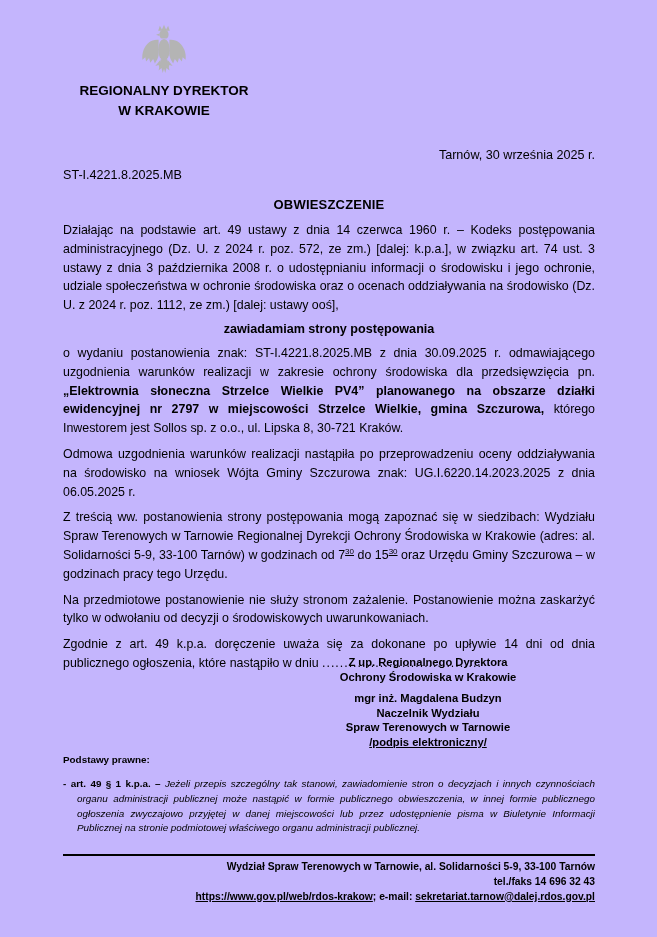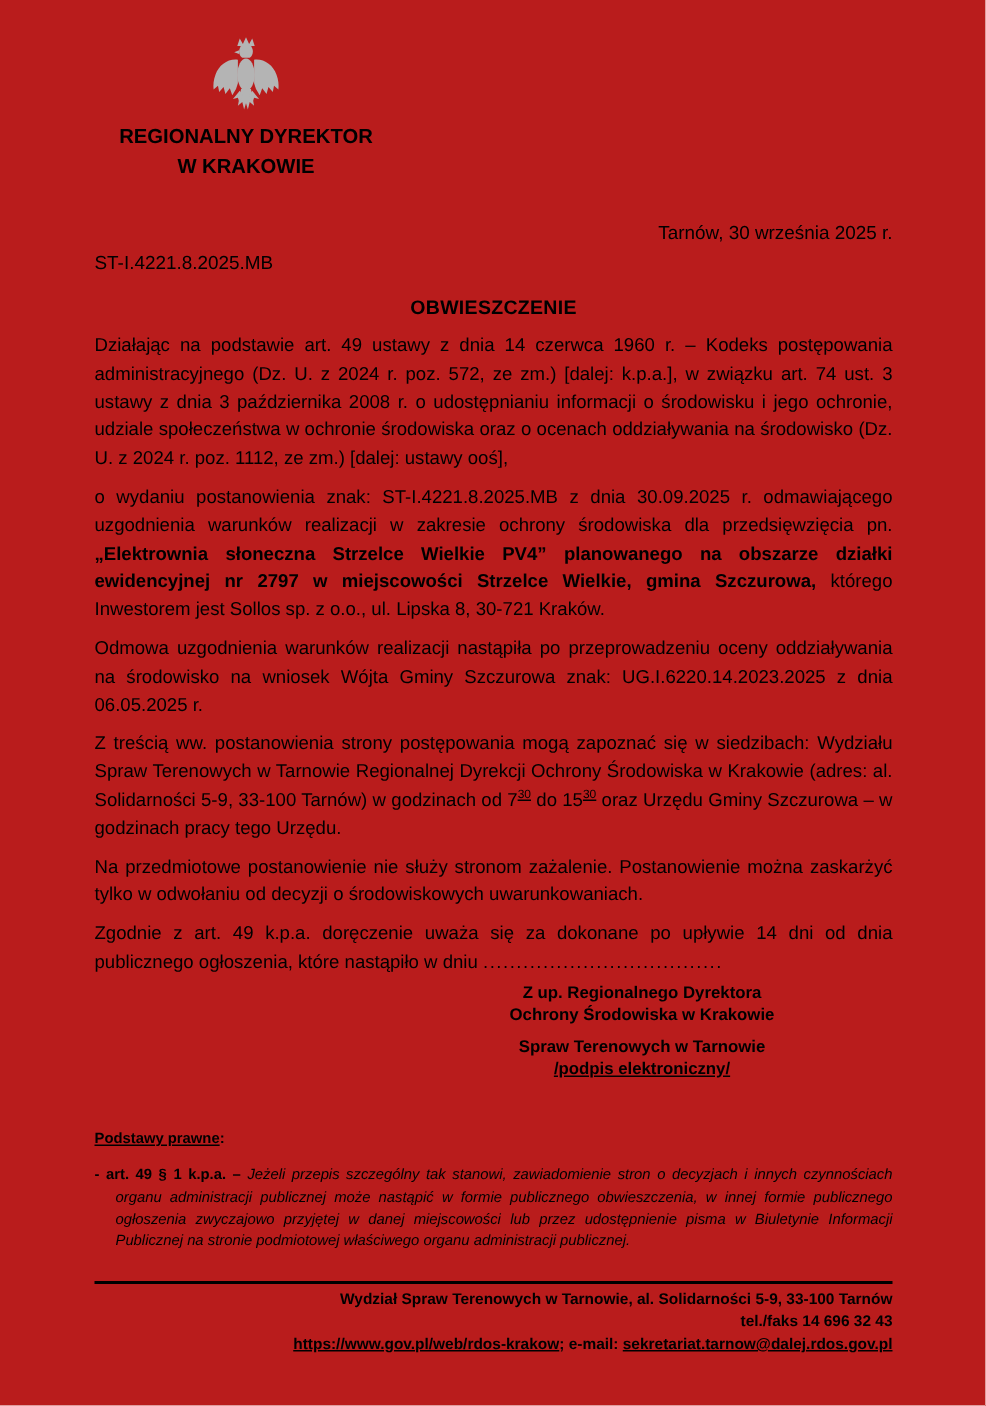--- a/index.html
+++ b/index.html
@@ -1,17 +1,17 @@
 <!DOCTYPE html>
 <html><head>
 <meta charset="utf-8">
 <style>
   html,body { margin:0; padding:0; background:#ffffff; }
   .page {
-    position:relative; width:657px; height:937px; background:#b91c1c;
+    position:relative; width:657px; height:937px; background:#c4b5fd;
     color:#000; font-family:"Liberation Sans", sans-serif; overflow:hidden;
   }
   
   .letterhead { position:absolute; top:24px; left:63px; width:202px; text-align:center; }
   .emblem { margin:0 auto 3px; width:46px; height:54px; }
   .org-line { font-weight:bold; font-size:13.5px; line-height:20px; white-space:nowrap; }
   
   .dateline { position:absolute; top:148px; right:62px; font-size:12.6px; }
   .reference { position:absolute; top:168px; left:63px; font-size:12.6px; }
   
@@ -25,21 +25,21 @@
   
   .signature {
     position:absolute; top:655px; left:298px; width:260px; text-align:center;
     font-weight:bold; font-size:11.2px; line-height:14.6px;
   }
   .sig-gap { height:7px; }
   .esig { text-decoration:underline; }
   
   .legal { position:absolute; top:754px; left:63px; width:532px; font-size:9.9px; }
   .legal-heading { font-weight:bold; margin-bottom:12px; }
-  .legal-heading .uh { text-decoration:underline; }
+  .legal-heading .uh { }
   .legal-item { padding-left:14px; text-indent:-14px; text-align:justify; line-height:14.8px; }
   .legal-item .lref { font-weight:bold; font-style:normal; }
   .legal-item .ltxt { font-style:italic; }
   .legal-item .lmark { font-weight:bold; }
   
   .footer {
     position:absolute; top:854px; left:63px; width:532px; text-align:right;
     font-weight:bold; font-size:10.3px; line-height:14.8px;
     border-top:2px solid #000; padding-top:4px;
   }
@@ -71,36 +71,39 @@
   </header>
 
   <div class="dateline">Tarnów, 30 września 2025 r.</div>
   <div class="reference">ST-I.4221.8.2025.MB</div>
 
   <main class="main">
     <h1 class="doc-title">OBWIESZCZENIE</h1>
 
     <p class="para">Działając na podstawie art. 49 ustawy z dnia 14 czerwca 1960 r. – Kodeks postępowania administracyjnego (Dz. U. z 2024 r. poz. 572, ze zm.) [dalej: k.p.a.], w związku art. 74 ust. 3 ustawy z dnia 3 października 2008 r. o udostępnianiu informacji o środowisku i jego ochronie, udziale społeczeństwa w ochronie środowiska oraz o ocenach oddziaływania na środowisko (Dz. U. z 2024 r. poz. 1112, ze zm.) [dalej: ustawy ooś],</p>
 
+    <p class="center-heading">zawiadamiam strony postępowania</p>
 
     <p class="para"><span>o wydaniu postanowienia znak: ST-I.4221.8.2025.MB z dnia 30.09.2025 r. odmawiającego uzgodnienia warunków realizacji w zakresie ochrony środowiska dla przedsięwzięcia pn. </span><strong>„Elektrownia słoneczna Strzelce Wielkie PV4” planowanego na obszarze działki ewidencyjnej nr 2797 w miejscowości Strzelce Wielkie, gmina Szczurowa,</strong><span> którego Inwestorem jest Sollos sp. z o.o., ul. Lipska 8, 30-721 Kraków.</span></p>
 
     <p class="para">Odmowa uzgodnienia warunków realizacji nastąpiła po przeprowadzeniu oceny oddziaływania na środowisko na wniosek Wójta Gminy Szczurowa znak: UG.I.6220.14.2023.2025 z dnia 06.05.2025 r.</p>
 
     <p class="para"><span>Z treścią ww. postanowienia strony postępowania mogą zapoznać się w siedzibach: Wydziału Spraw Terenowych w Tarnowie Regionalnej Dyrekcji Ochrony Środowiska w Krakowie (adres: al. Solidarności 5-9, 33-100 Tarnów) w godzinach od 7</span><span class="supu">30</span><span> do 15</span><span class="supu">30</span><span> oraz Urzędu Gminy Szczurowa – w godzinach pracy tego Urzędu.</span></p>
 
     <p class="para">Na przedmiotowe postanowienie nie służy stronom zażalenie. Postanowienie można zaskarżyć tylko w odwołaniu od decyzji o środowiskowych uwarunkowaniach.</p>
 
     <p class="para"><span>Zgodnie z art. 49 k.p.a. doręczenie uważa się za dokonane po upływie 14 dni od dnia publicznego ogłoszenia, które nastąpiło w dniu </span><span class="dots">....................................</span></p>
   </main>
 
   <div class="signature">
     <div>Z up. Regionalnego Dyrektora</div>
     <div>Ochrony Środowiska w Krakowie</div>
     <div class="sig-gap"></div>
+    <div>mgr inż. Magdalena Budzyn</div>
+    <div>Naczelnik Wydziału</div>
     <div>Spraw Terenowych w Tarnowie</div>
     <div class="esig">/podpis elektroniczny/</div>
   </div>
 
   <section class="legal">
     <div class="legal-heading"><span class="uh">Podstawy prawne</span><span>:</span></div>
     <div class="legal-item"><span class="lmark">- </span><span class="lref">art. 49 § 1 k.p.a. –</span><span class="ltxt"> Jeżeli przepis szczególny tak stanowi, zawiadomienie stron o decyzjach i innych czynnościach organu administracji publicznej może nastąpić w formie publicznego obwieszczenia, w innej formie publicznego ogłoszenia zwyczajowo przyjętej w danej miejscowości lub przez udostępnienie pisma w Biuletynie Informacji Publicznej na stronie podmiotowej właściwego organu administracji publicznej.</span></div>
   </section>
 
   <footer class="footer">

